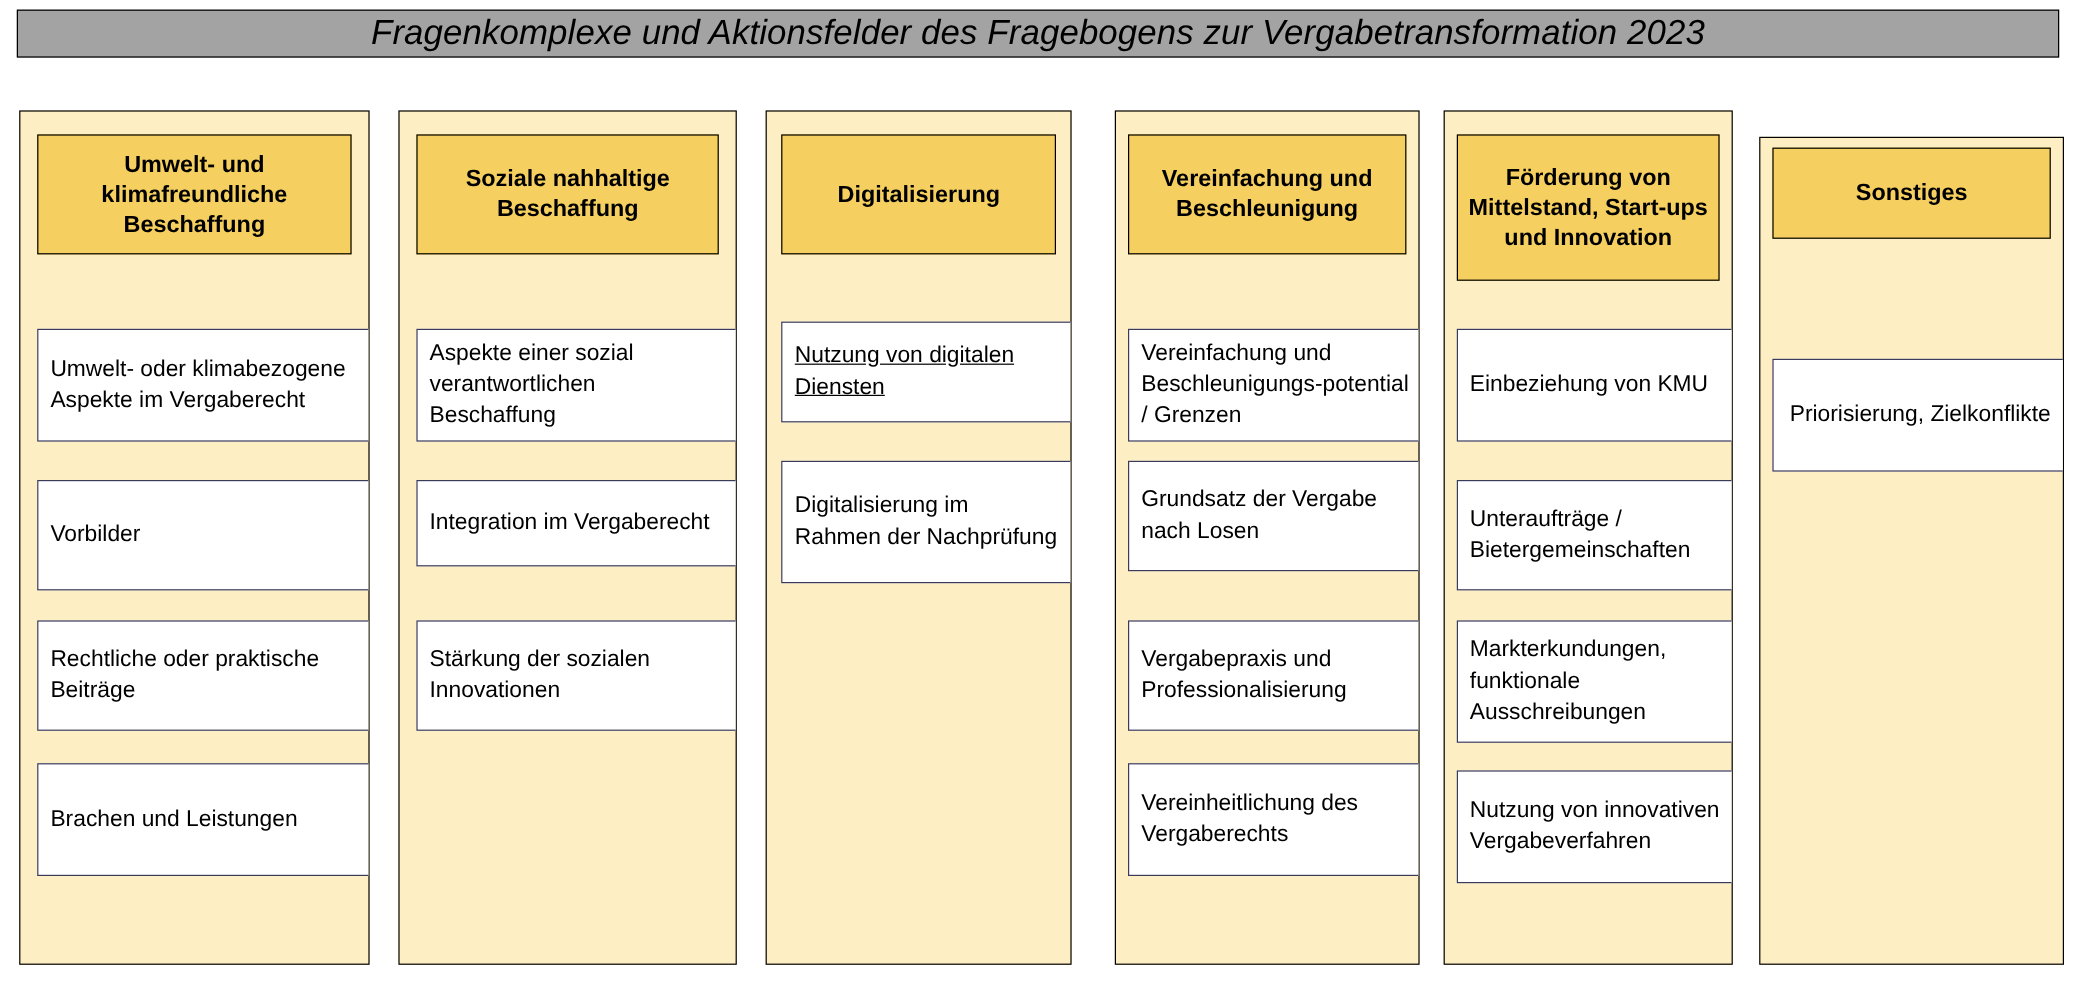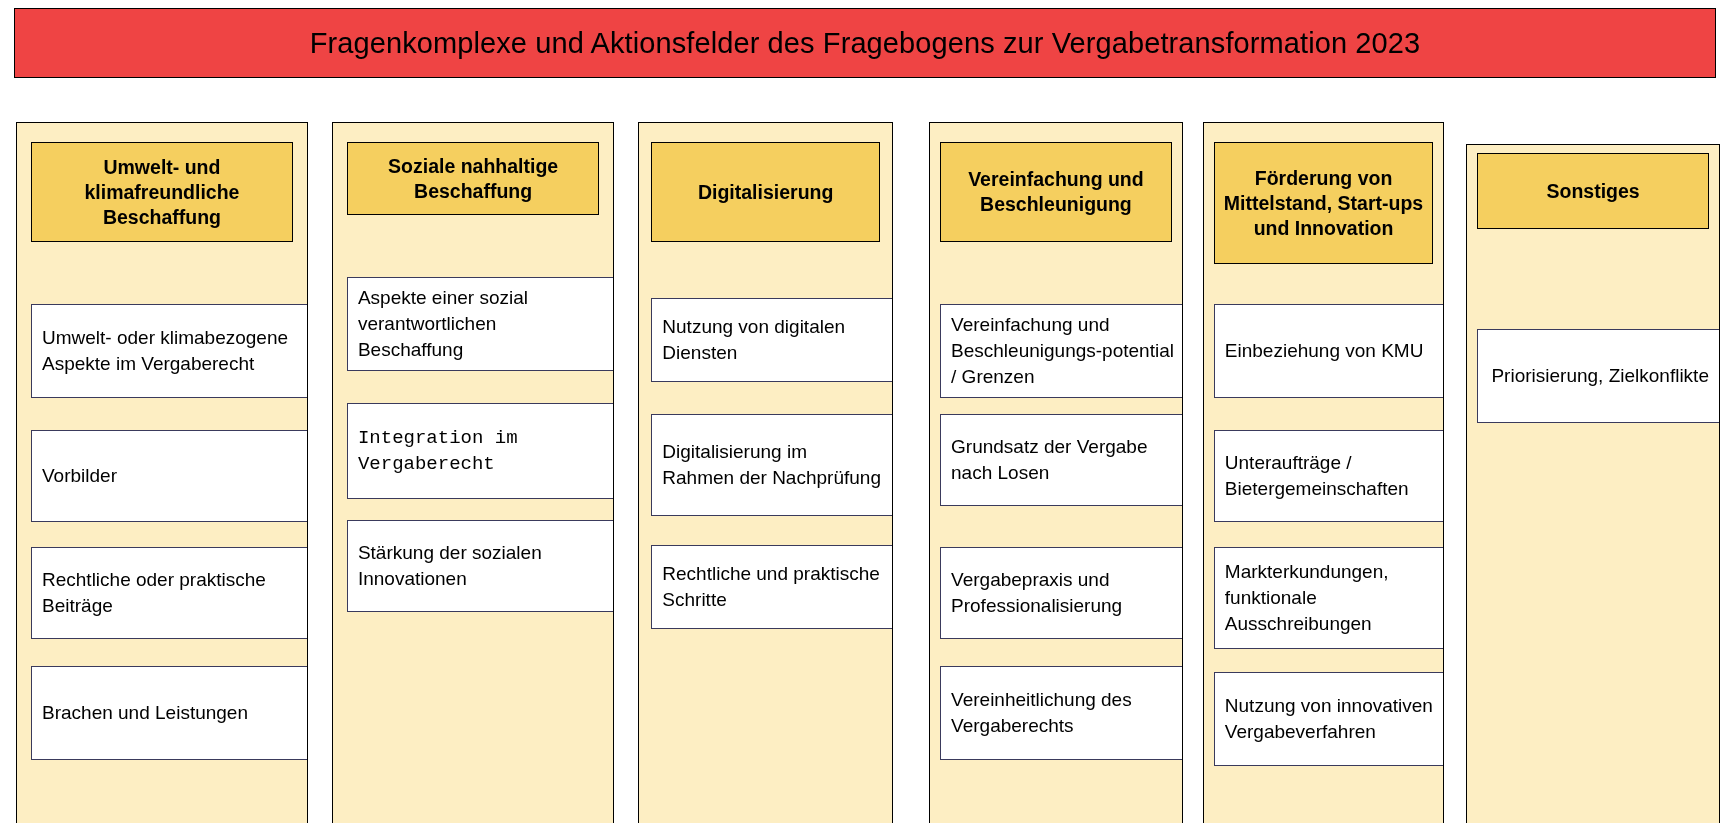--- a/index.html
+++ b/index.html
@@ -19,26 +19,27 @@
     width: 1730px;
     height: 823px;
     box-sizing: border-box;
     padding: 8px 10px 0 10px;
   }
 
   
   .title-bar {
     box-sizing: border-box;
     margin: 0 4px 0 4px;
-    height: 70px;
+    height: 40px;
     border: 1px solid #000000;
-    background: #ef4444;
+    background: #a3a3a3;
     display: flex;
     align-items: center;
     justify-content: center;
+    font-style: italic;
   }
   .title-bar .title-text {
     font-size: 29px;
     font-weight: 400;
     letter-spacing: 0.1px;
     color: #000000;
     white-space: nowrap;
   }
 
   
@@ -74,21 +75,21 @@
     text-align: center;
     font-weight: bold;
     font-size: 19.5px;
     line-height: 25px;
     padding: 9px 6px;
     display: flex;
     align-items: center;
     justify-content: center;
   }
   .col-0 .col-header { margin: 19px 14px 0 14px; height: 100px; }
-  .col-1 .col-header { margin: 19px 14px 0 14px; height: 73px; }
+  .col-1 .col-header { margin: 19px 14px 0 14px; height: 100px; }
   .col-2 .col-header { margin: 19px 12px 0 12px; height: 100px; }
   .col-3 .col-header { margin: 19px 10px 0 10px; height: 100px; }
   .col-4 .col-header { margin: 19px 10px 0 10px; height: 122px; }
   .col-5 .col-header { margin: 8px 10px 16px 10px; height: 76px; }
 
   .cards {
     position: relative;
     flex: 1 1 auto;
   }
   .card {
@@ -107,26 +108,26 @@
   
   .col-0 .card { left: 14px; width: 278px; }
   .col-0 .c0 { top: 62px;  height: 94px; }
   .col-0 .c1 { top: 188px; height: 92px; }
   .col-0 .c2 { top: 305px; height: 92px; }
   .col-0 .c3 { top: 424px; height: 94px; }
 
   
   .col-1 .card { left: 14px; width: 268px; }
   .col-1 .c0 { top: 62px;  height: 94px; }
-  .col-1 .c1 { top: 188px; height: 96px; font-family: Liberation Mono, monospace; }
+  .col-1 .c1 { top: 188px; height: 72px; }
   .col-1 .c2 { top: 305px; height: 92px; }
 
   
   .col-2 .card { left: 12px; width: 243px; }
-  .col-2 .c0 { top: 56px;  height: 84px; }
+  .col-2 .c0 { top: 56px;  height: 84px; text-decoration: underline; }
   .col-2 .c1 { top: 172px; height: 102px; }
   .col-2 .c2 { top: 303px; height: 84px; }
 
   
   .col-3 .card { left: 10px; width: 246px; }
   .col-3 .c0 { top: 62px;  height: 94px; }
   .col-3 .c1 { top: 172px; height: 92px; }
   .col-3 .c2 { top: 305px; height: 92px; }
   .col-3 .c3 { top: 424px; height: 94px; }
 
@@ -187,23 +188,20 @@
 
     <div class="column col-2">
       <div class="col-header">Digitalisierung</div>
       <div class="cards">
         <div class="card c0">
             <span>Nutzung von digitalen Diensten</span>
           </div>
         <div class="card c1">
             <span>Digitalisierung im Rahmen der Nachprüfung</span>
           </div>
-        <div class="card c2">
-            <span>Rechtliche und praktische Schritte</span>
-          </div>
       </div>
     </div>
 
     <div class="column col-3">
       <div class="col-header">Vereinfachung und Beschleunigung</div>
       <div class="cards">
         <div class="card c0">
             <span>Vereinfachung und Beschleunigungs-potential / Grenzen</span>
           </div>
         <div class="card c1">

